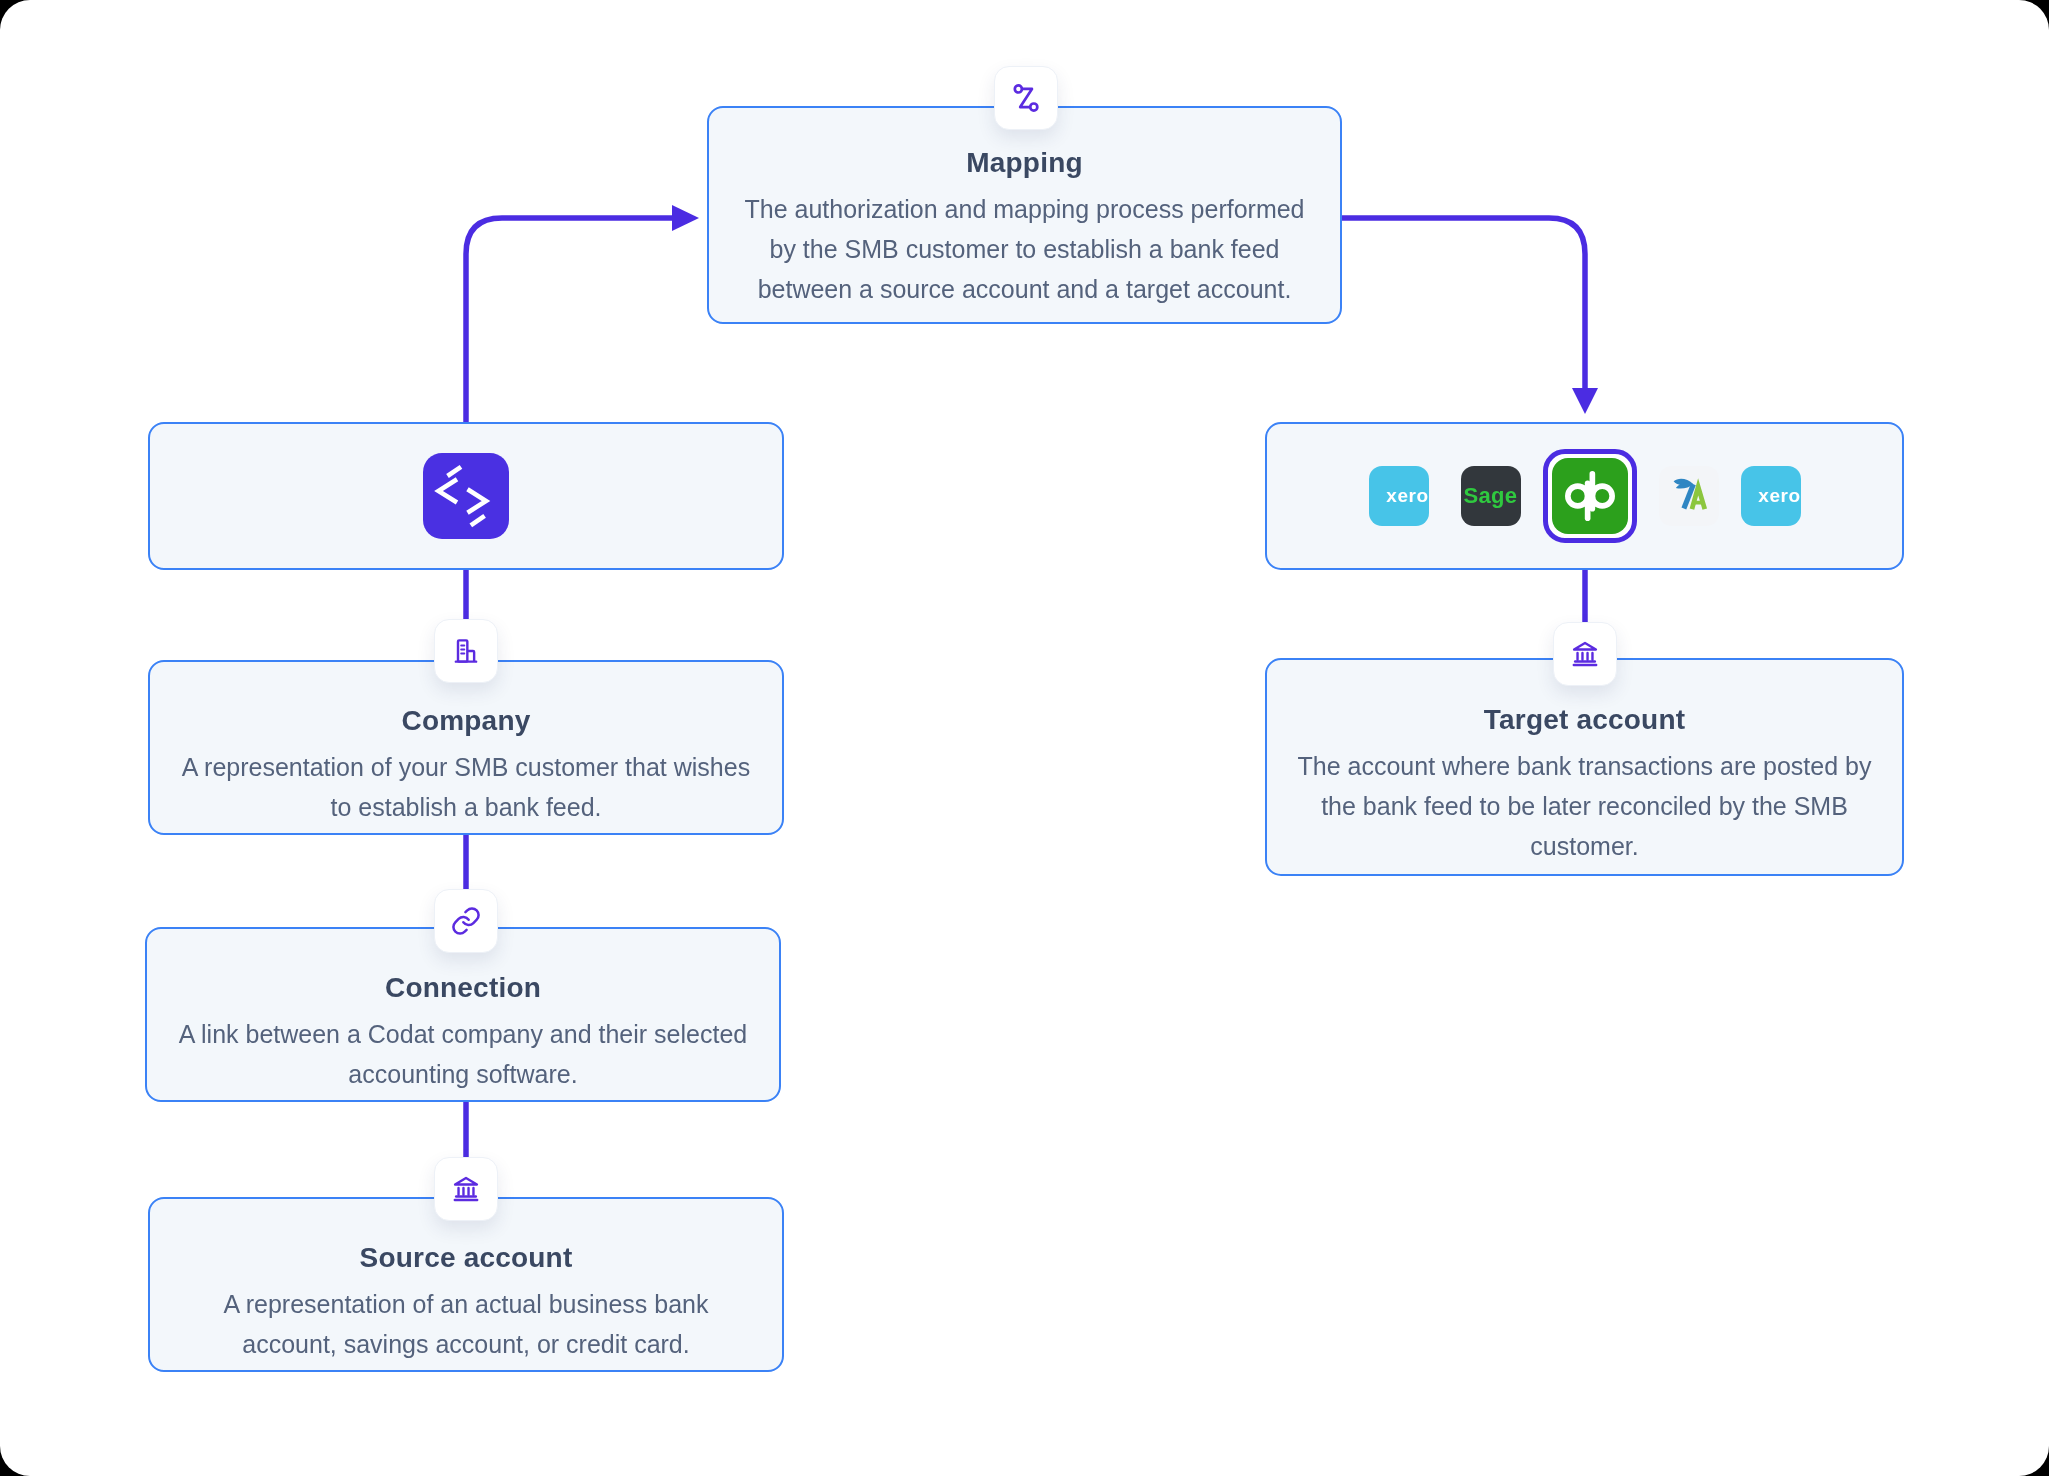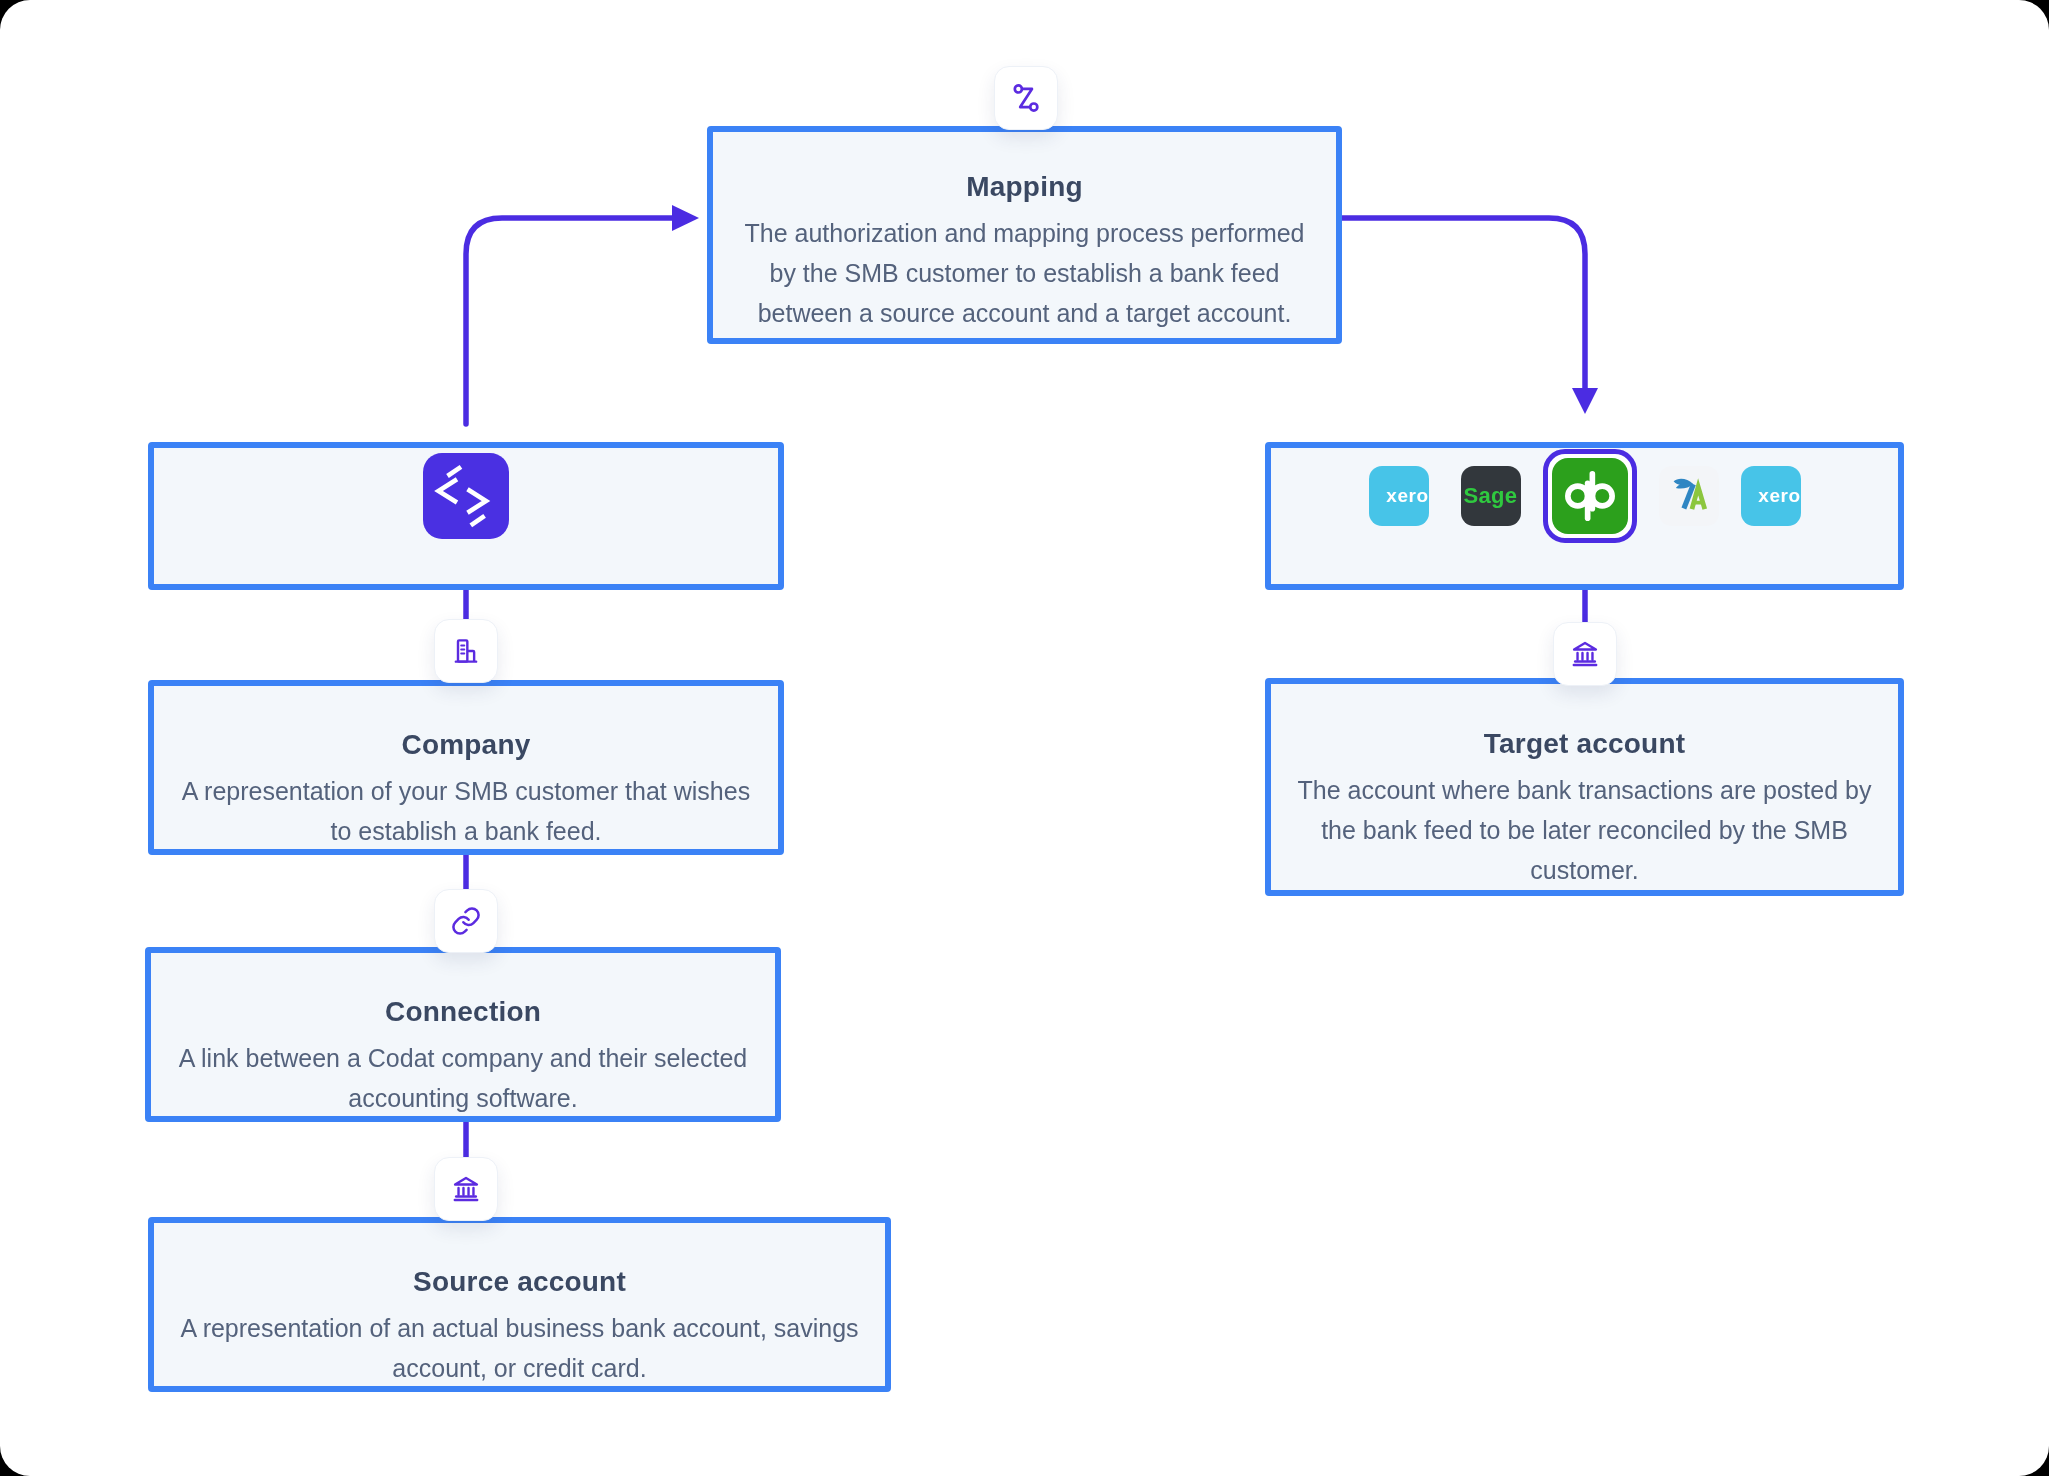--- a/index.html
+++ b/index.html
@@ -4,22 +4,22 @@
 <style>
   html,body{margin:0;padding:0;background:#000;}
   body{font-family:"Liberation Sans","DejaVu Sans",sans-serif;}
   .canvas{
     position:relative;width:2049px;height:1476px;background:#ffffff;
     border-radius:30px;overflow:hidden;
   }
   svg.connectors{position:absolute;left:0;top:0;z-index:1;}
   .card{
     position:absolute;z-index:2;box-sizing:border-box;
-    background:#f3f7fb;border:6px solid #3b82f6;border-radius:4px;
-    display:flex;flex-direction:column;align-items:center;text-align:center;margin-top:20px;
+    background:#f3f7fb;border:2px solid #3b82f6;border-radius:16px;
+    display:flex;flex-direction:column;align-items:center;text-align:center;
   }
   .card h3{
     margin:0 0 10px 0;font-size:28px;font-weight:700;color:#3a4862;letter-spacing:.2px;
   }
   .card p{
     margin:0;padding:0 26px;font-size:25px;line-height:40px;color:#54627c;
   }
   .badge{
     position:absolute;z-index:3;width:64px;height:64px;box-sizing:border-box;
     background:#ffffff;border:1px solid #edf1f7;border-radius:15px;
@@ -115,21 +115,21 @@
   </section>
 
   <div class="badge" style="left:434px;top:1157px;">
     <svg width="32" height="32" viewBox="0 0 24 24" fill="none">
       <path d="M3.8 8.6 L12 3.8 L20.2 8.6 Z" stroke="#5b2be0" stroke-width="1.8" stroke-linejoin="round"></path>
       <path d="M6.4 11.2 V16.4 M10.1 11.2 V16.4 M13.9 11.2 V16.4 M17.6 11.2 V16.4" stroke="#5b2be0" stroke-width="1.8" stroke-linecap="round"></path>
       <path d="M4.6 17.6 H19.4" stroke="#5b2be0" stroke-width="1.8" stroke-linecap="round"></path>
       <path d="M3.6 20.2 H20.4" stroke="#5b2be0" stroke-width="1.8" stroke-linecap="round"></path>
     </svg>
   </div>
-  <section class="card" style="left:148px;top:1197px;width:743px;height:175px;padding-top:43px;">
+  <section class="card" style="left:148px;top:1197px;width:636px;height:175px;padding-top:43px;">
     <h3>Source account</h3>
     <p>A representation of an actual business bank account, savings account, or credit card.</p>
   </section>
 
   <section class="card" style="left:1265px;top:422px;width:639px;height:148px;"></section>
   <div class="platform-row">
     <div class="tile xero">
       <span>xero</span>
     </div>
     <div class="tile sage">

